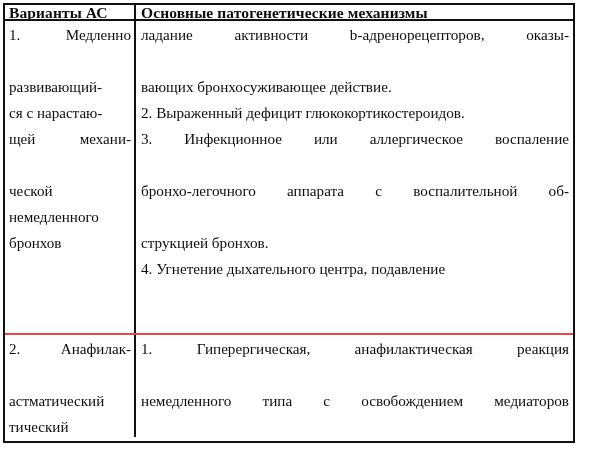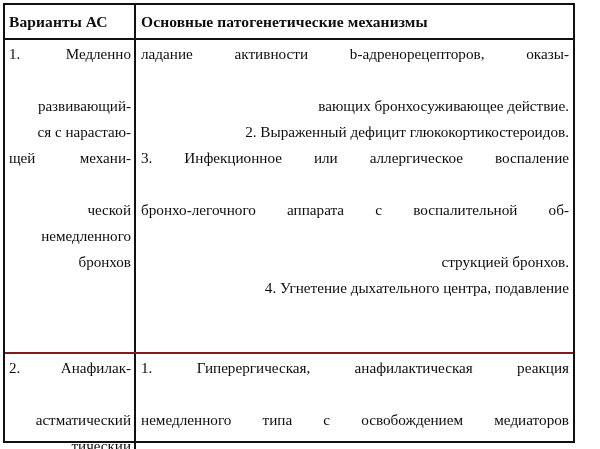--- a/index.html
+++ b/index.html
@@ -34,26 +34,26 @@
     background: #ffffff;
   }
 
   .row {
     display: flex;
     align-items: stretch;
     box-sizing: border-box;
   }
 
   .row.hdr {
-    height: 35px;
+    height: 16px;
     border-bottom: 2px solid #111111;
   }
   .row.r1 {
     height: 314px;
-    border-bottom: 2px solid #7f1d1d;
+    border-bottom: 2px solid #ef4444;
   }
   .row.r2 {
     height: 102px;
     border-radius: 18px;
   }
 
   .cell {
     box-sizing: border-box;
     overflow: hidden;
   }
@@ -95,21 +95,21 @@
   .body-text.left-col {
     font-size: 15.1px;
   }
 
   .para {
     margin: 0;
     text-align: justify;
   }
   .para.last,
   .para.flush {
-    text-align: right;
+    text-align: left;
   }
 
   
   .para.j::after {
     content: "";
     display: inline-block;
     width: 100%;
   }
 </style>
 </head>

